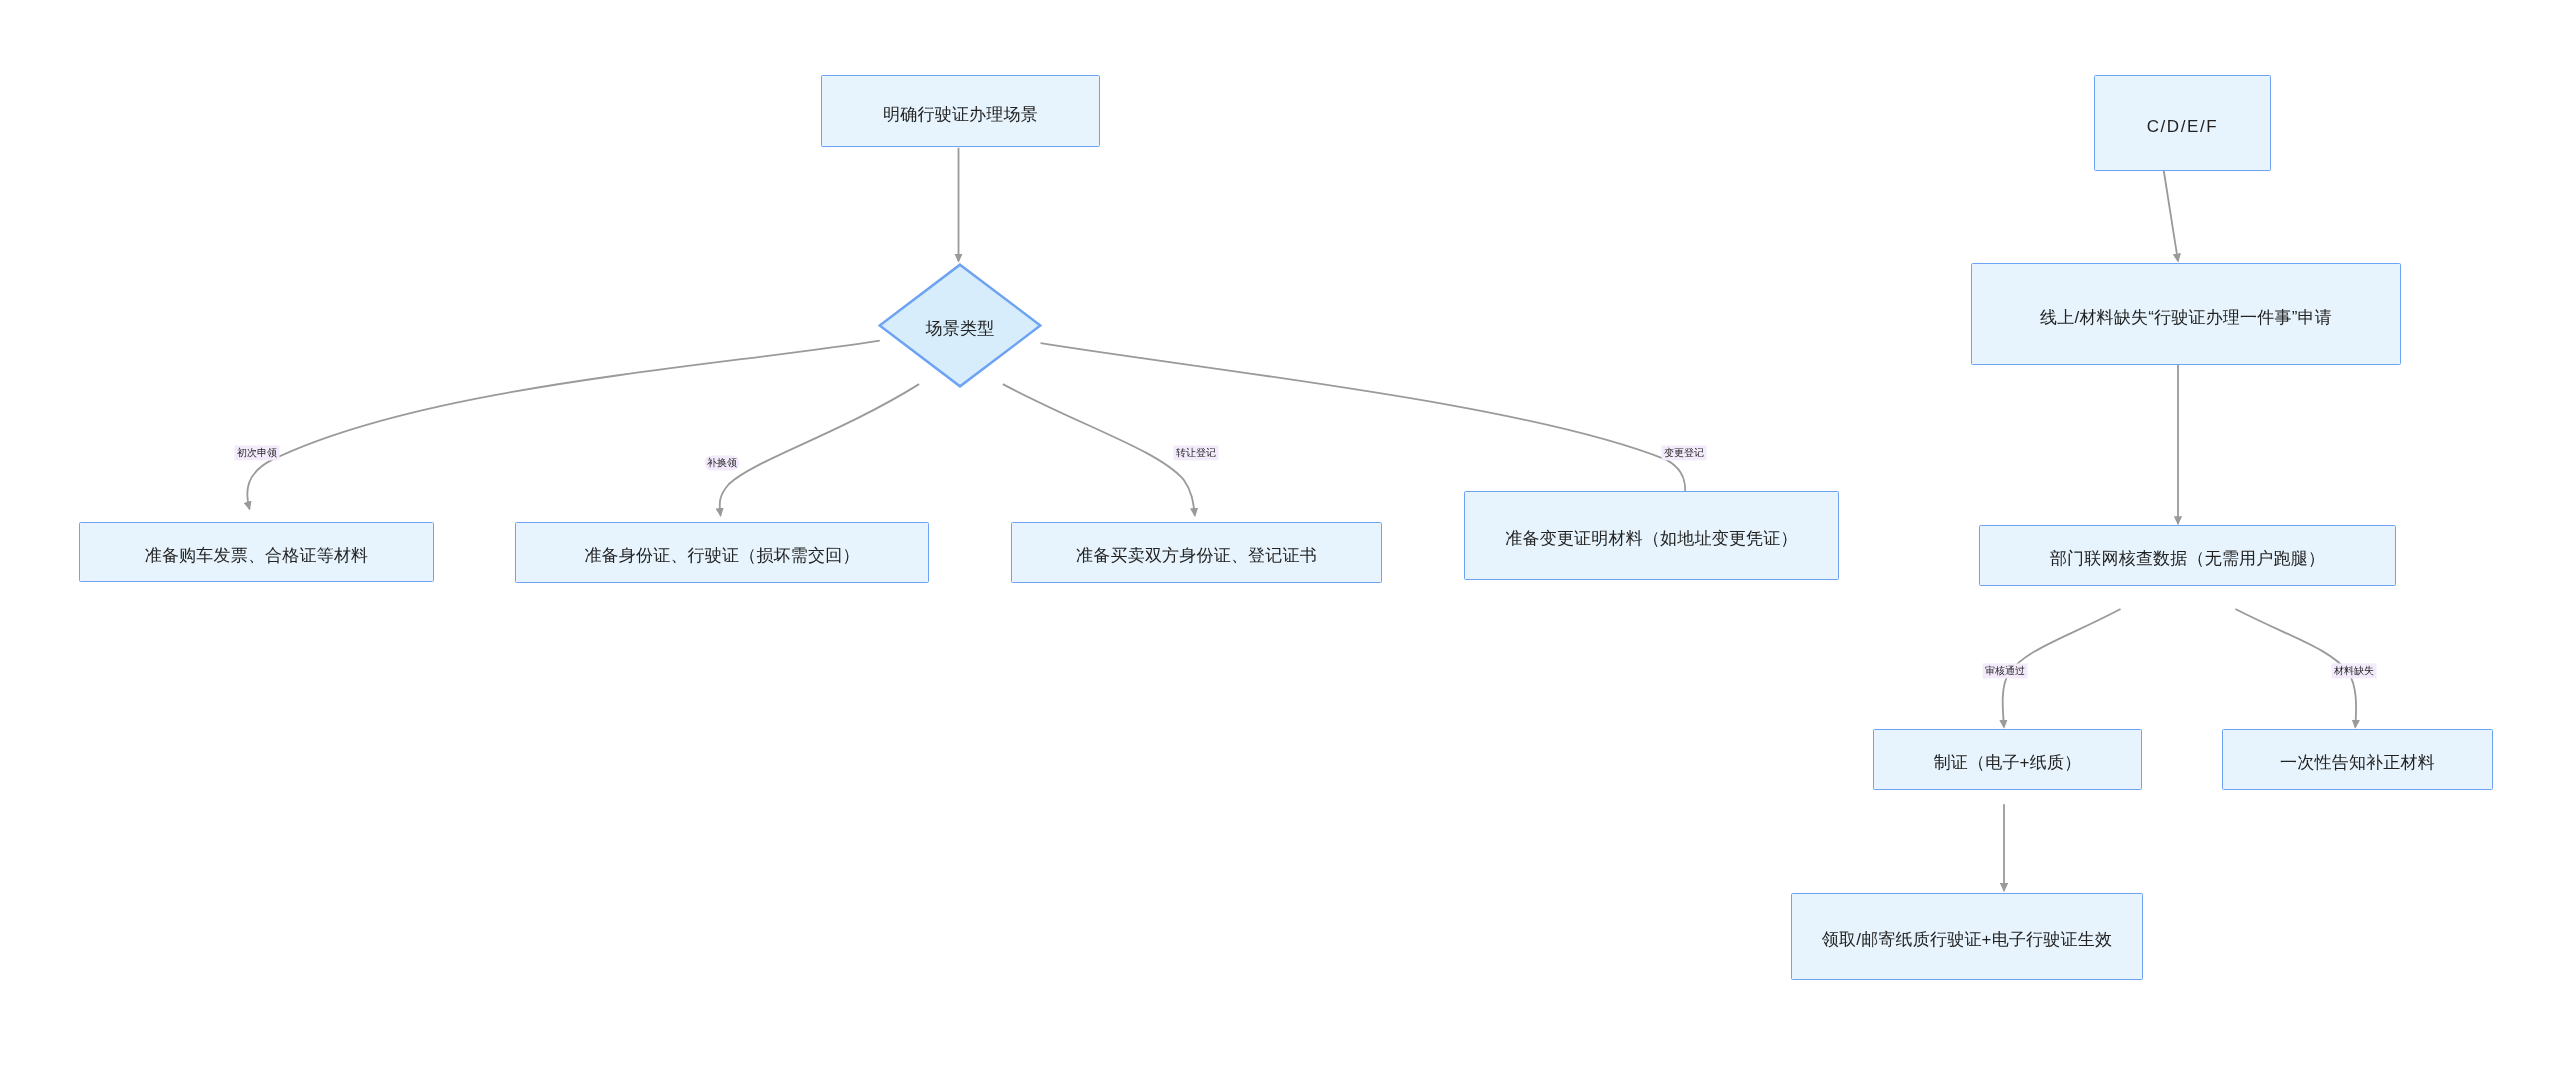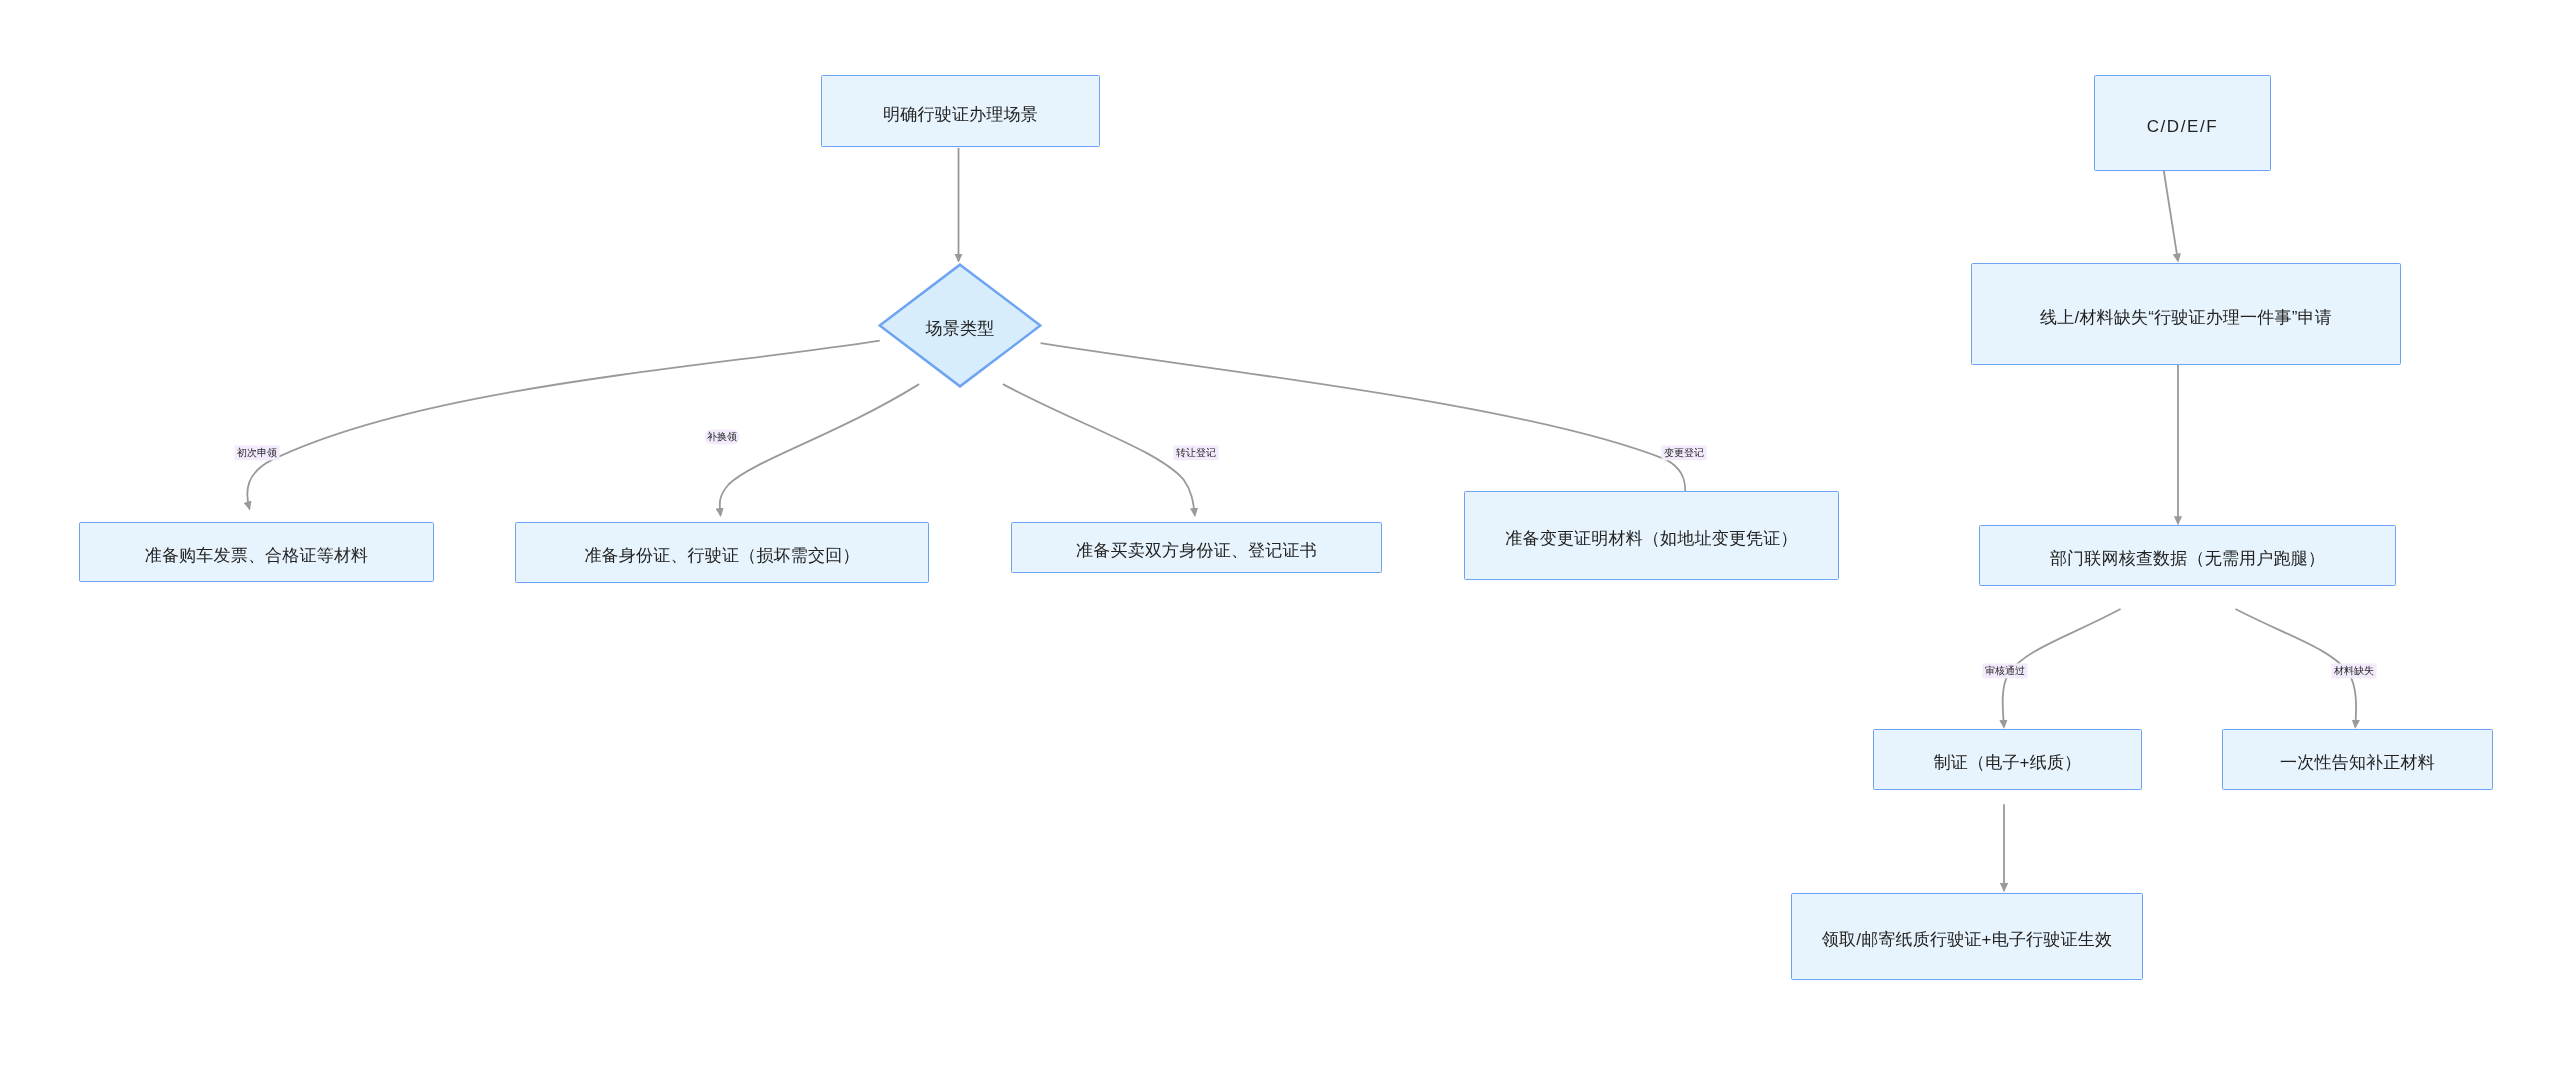--- a/index.html
+++ b/index.html
@@ -117,21 +117,21 @@
   </div>
 
   <div class="node" style="left:79px; top:522px; width:355px; height:60px;">
     <span class="node-label">准备购车发票、合格证等材料</span>
   </div>
 
   <div class="node" style="left:515px; top:522px; width:414px; height:61px;">
     <span class="node-label">准备身份证、行驶证（损坏需交回）</span>
   </div>
 
-  <div class="node" style="left:1011px; top:522px; width:371px; height:51px;">
+  <div class="node" style="left:1011px; top:522px; width:371px; height:61px;">
     <span class="node-label">准备买卖双方身份证、登记证书</span>
   </div>
 
   <div class="node" style="left:1464px; top:491px; width:375px; height:89px;">
     <span class="node-label">准备变更证明材料（如地址变更凭证）</span>
   </div>
 
   <div class="node" style="left:2094px; top:75px; width:177px; height:96px;">
     <span class="node-label" style="letter-spacing:1.6px;">C/D/E/F</span>
   </div>
@@ -151,21 +151,21 @@
   <div class="node" style="left:2222px; top:729px; width:271px; height:61px;">
     <span class="node-label">一次性告知补正材料</span>
   </div>
 
   <div class="node" style="left:1791px; top:893px; width:352px; height:87px;">
     <span class="node-label">领取/邮寄纸质行驶证+电子行驶证生效</span>
   </div>
 
   <div class="edge-label" style="left:257px; top:453px;">初次申领</div>
 
-  <div class="edge-label" style="left:722px; top:437px;border-radius:8px;">补换领</div>
+  <div class="edge-label" style="left:722px; top:463px;border-radius:8px;">补换领</div>
 
   <div class="edge-label" style="left:1196px; top:453px;">转让登记</div>
 
   <div class="edge-label" style="left:1684px; top:453px;">变更登记</div>
 
   <div class="edge-label" style="left:2005px; top:671px;">审核通过</div>
 
   <div class="edge-label" style="left:2354px; top:671px;">材料缺失</div>
 
 </div>

